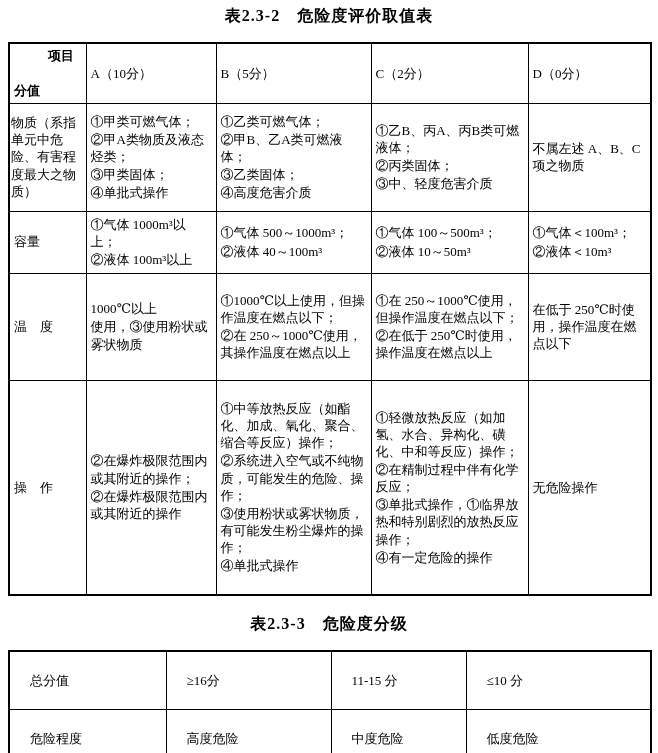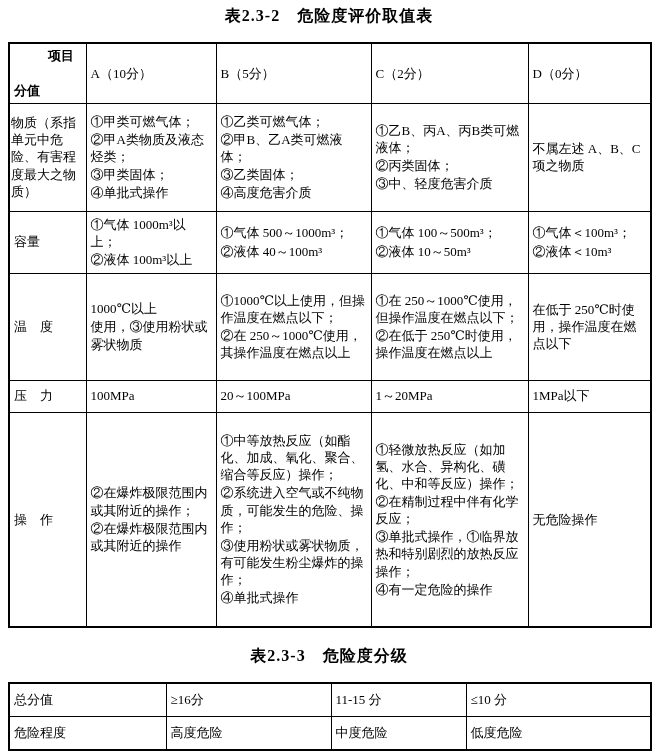--- a/index.html
+++ b/index.html
@@ -43,21 +43,21 @@
   .ln { margin: 1px 0; }
   .cornerbox {
     display: flex;
     flex-direction: row;
     justify-content: flex-start;
     height: 52px;
     font-weight: bold;
   }
   .ctr { align-self: flex-end; padding-right: 8px; }
   .cbl { align-self: flex-start; }
-  .t2 td { padding: 4px; }
+  .t2 td { padding: 20px; }
 </style>
 </head>
 <body>
 
 <div class="page">
 
   <div class="title">表2.3-2　危险度评价取值表</div>
 
   <table>
     <colgroup>
@@ -137,27 +137,20 @@
           </td>
       <td class="l">
             <div class="ln">①在 250～1000℃使用，但操作温度在燃点以下；</div>
             <div class="ln">②在低于 250℃时使用，操作温度在燃点以上</div>
           </td>
       <td class="c">
             <div class="ln">在低于 250℃时使用，操作温度在燃点以下</div>
           </td>
     </tr>
 
-    <tr style="height:32px">
-      <td class="c">压　力</td>
-      <td class="c">100MPa</td>
-      <td class="c">20～100MPa</td>
-      <td class="c">1～20MPa</td>
-      <td class="c">1MPa以下</td>
-    </tr>
 
     <tr style="height:215px">
       <td class="c">操　作</td>
       <td class="l">
             <div class="ln">②在爆炸极限范围内或其附近的操作；</div>
             <div class="ln">②在爆炸极限范围内或其附近的操作</div>
           </td>
       <td class="l">
             <div class="ln">①中等放热反应（如酯化、加成、氧化、聚合、缩合等反应）操作；</div>
             <div class="ln">②系统进入空气或不纯物质，可能发生的危险、操作；</div>

